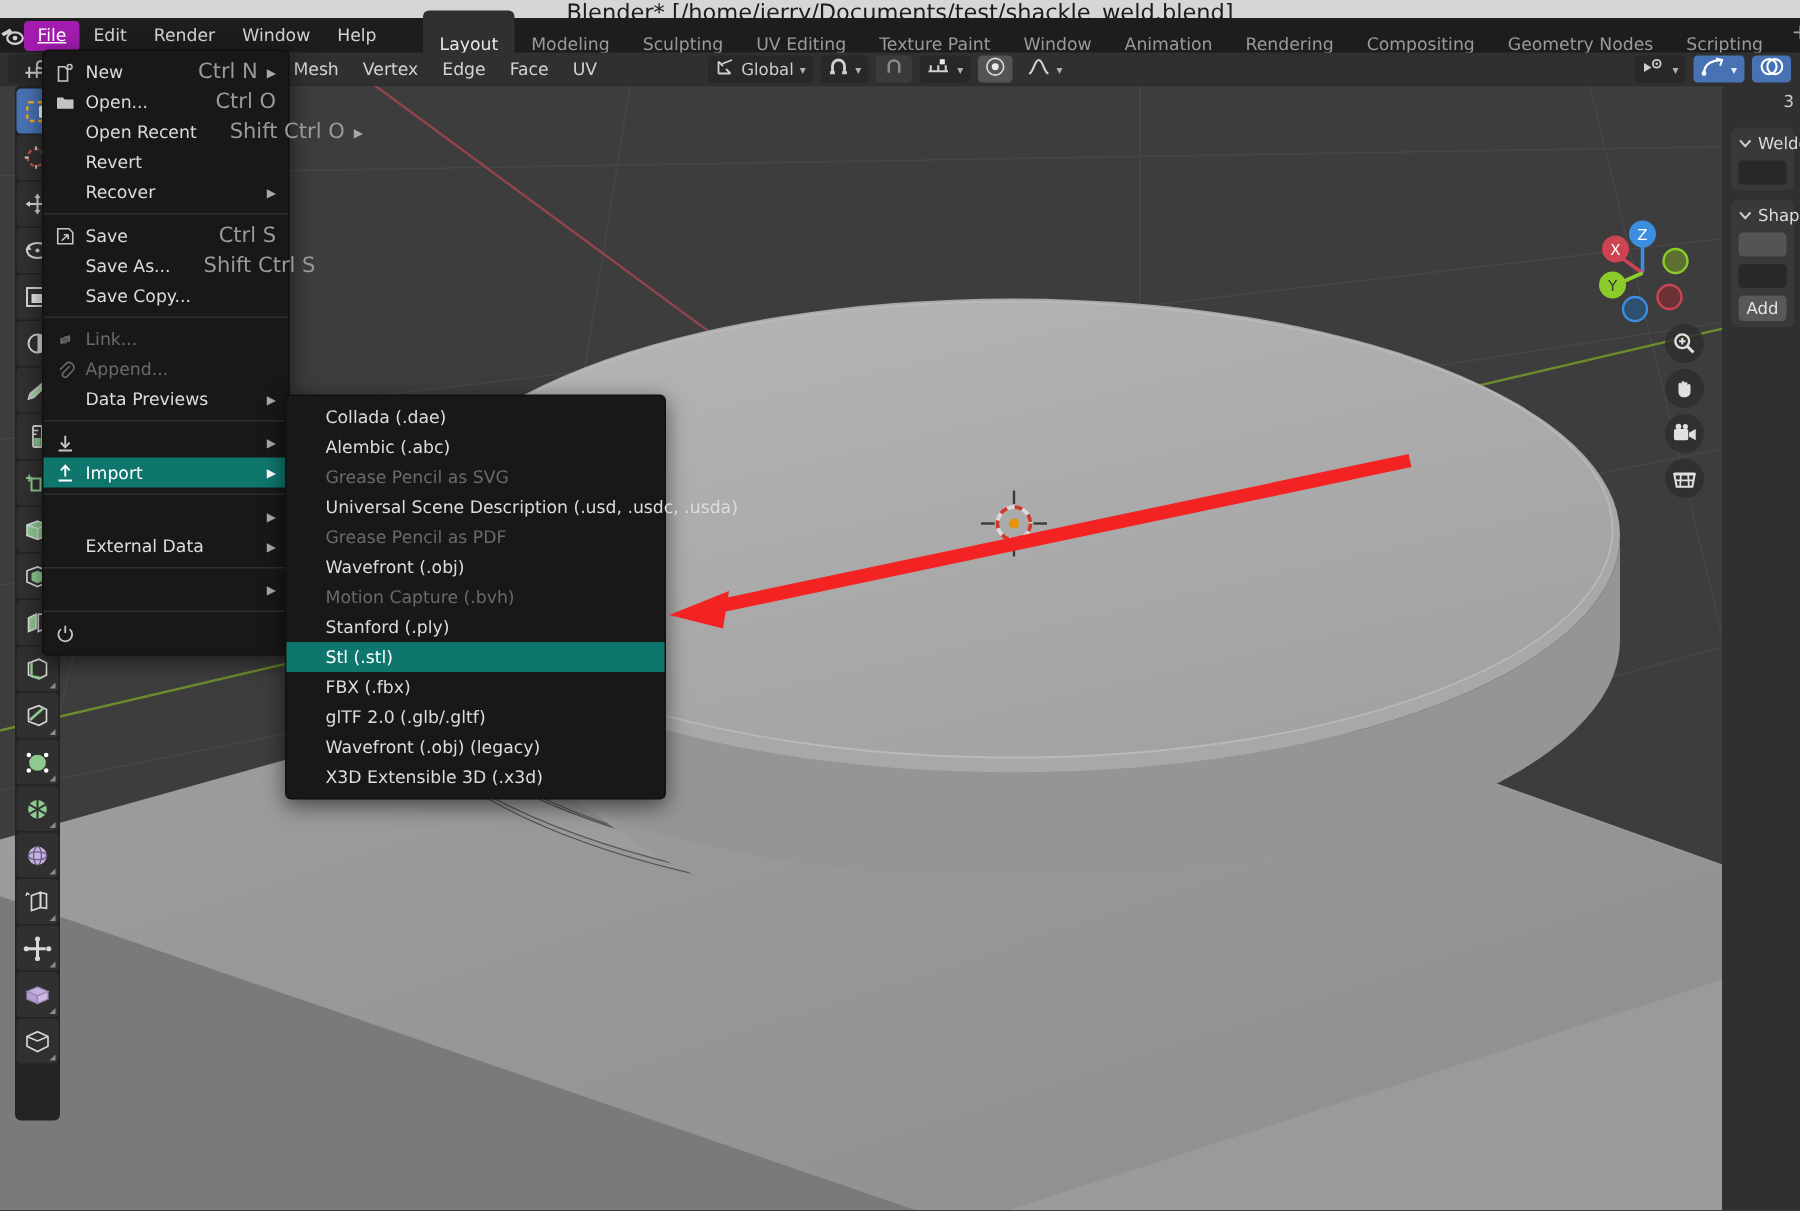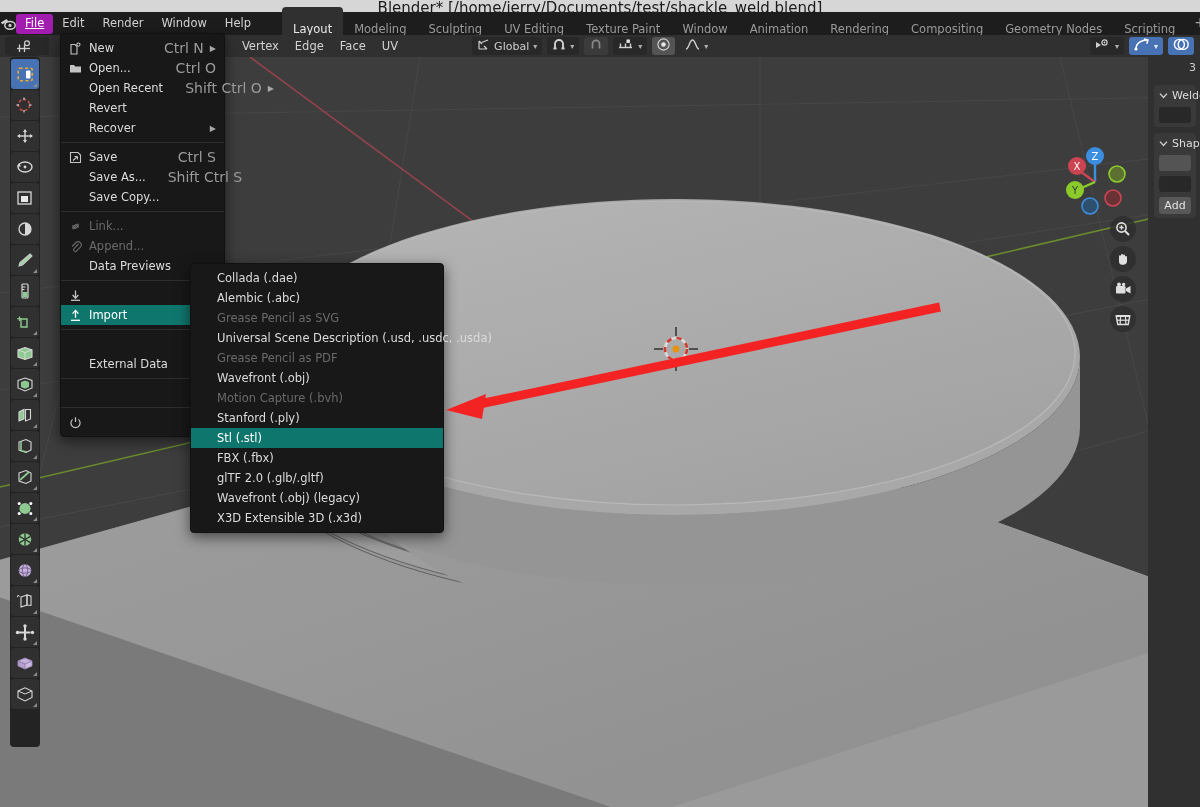--- a/index.html
+++ b/index.html
@@ -130,21 +130,21 @@
     display: flex; align-items: center; height: 20px; padding: 0 8px 0 8px;
     color: #dcdcdc; font-size: 11.5px; white-space: nowrap; position: relative;
   }
   .menu-row.hl { background: #0f766e; color: #ffffff; }
   .menu-row.disabled { color: #6a6a6a; }
   .menu-ico { width: 20px; display: flex; align-items: center; justify-content: flex-start; flex: 0 0 20px; }
   .menu-label { flex: 1 1 auto; }
   .menu-short { color: #9a9a9a; margin-left: 22px; font-size: 14px; }
   .menu-arrow { margin-left: 6px; font-size: 8px; color: #a8a8a8; }
   .menu-sep { height: 1px; background: #2e2e2e; margin: 4px 0; }
-  #file-menu { left: 28px; top: 33px; width: 165px; margin-left: 32px; }
+  #file-menu { left: 28px; top: 33px; width: 165px; }
   #export-menu { left: 190px; top: 263px; width: 254px; }
   #export-menu .menu-row { padding-left: 26px; }
 
   
   .annot { position: absolute; inset: 0; pointer-events: none; z-index: 60; }
 </style>
 </head>
 <body>
 
 <div id="app">

